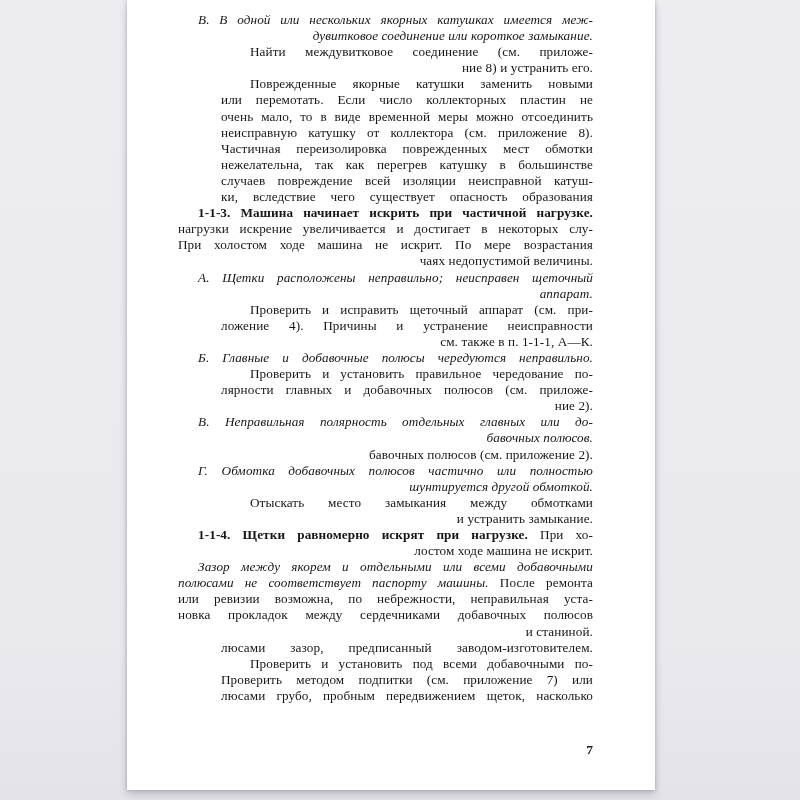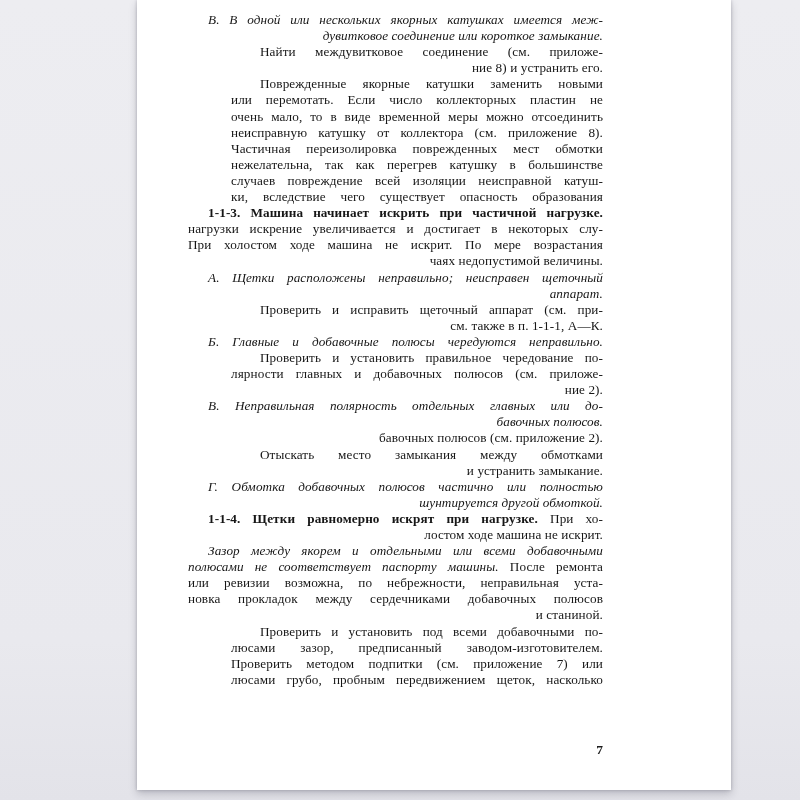--- a/index.html
+++ b/index.html
@@ -2,21 +2,21 @@
 <html><head>
 <meta charset="utf-8">
 <style>
   html, body { margin: 0; padding: 0; }
   body {
     width: 800px; height: 800px; overflow: hidden; position: relative;
     background: linear-gradient(180deg, #ededf1 0%, #e9e9ee 80%, #e3e3e9 100%);
     font-family: "Liberation Serif", "DejaVu Serif", serif;
   }
   .book-page {
-    position: absolute; left: 137px; top: 0; width: 594px; height: 790px;
+    position: absolute; left: 127px; top: 0; width: 528px; height: 790px;
     background: #ffffff;
     box-shadow: 0 0 3px rgba(40,40,60,0.25), 0 4px 8px rgba(40,40,60,0.22);
   }
   .page-text {
     position: absolute; left: 51px; top: 12px; width: 415px;
     font-size: 13.2px; line-height: 16.1px; color: #161616;
     letter-spacing: 0.1px;
   }
   .ln  { text-align: justify; text-align-last: justify; }
   .lnl { text-align: right; }
@@ -64,20 +64,21 @@
       <div class="lnl">чаях недопустимой величины.</div>
     </div>
 
     <div>
       <div class="ln fi it">А. Щетки расположены неправильно; неисправен щеточный</div>
       <div class="lnl it">аппарат.</div>
     </div>
 
     <div>
       <div class="ln rf">Проверить и исправить щеточный аппарат (см. при-</div>
+      <div class="ln rc">ложение 4). Причины и устранение неисправности</div>
       <div class="lnl rc">см. также в п. 1-1-1, А—К.</div>
     </div>
 
     <div>
       <div class="ln fi it">Б. Главные и добавочные полюсы чередуются неправильно.</div>
     </div>
 
     <div>
       <div class="ln rf">Проверить и установить правильное чередование по-</div>
       <div class="ln rc">лярности главных и добавочных полюсов (см. приложе-</div>
@@ -87,45 +88,45 @@
     <div>
       <div class="ln fi it">В. Неправильная полярность отдельных главных или до-</div>
       <div class="lnl it">бавочных полюсов.</div>
     </div>
 
     <div>
       <div class="lnl rc">бавочных полюсов (см. приложение 2).</div>
     </div>
 
     <div>
-      <div class="ln rf">Отыскать место замыкания между обмотками</div>
-      <div class="lnl rc">и устранить замыкание.</div>
+      <div class="ln fi it">Г. Обмотка добавочных полюсов частично или полностью</div>
+      <div class="lnl it">шунтируется другой обмоткой.</div>
     </div>
 
     <div>
-      <div class="ln fi it">Г. Обмотка добавочных полюсов частично или полностью</div>
-      <div class="lnl it">шунтируется другой обмоткой.</div>
+      <div class="ln rf">Отыскать место замыкания между обмотками</div>
+      <div class="lnl rc">и устранить замыкание.</div>
     </div>
 
     <div>
       <div class="ln fi"><span class="b">1-1-4. Щетки равномерно искрят при нагрузке.</span><span> При хо-</span></div>
       <div class="lnl">лостом ходе машина не искрит.</div>
     </div>
 
     <div>
       <div class="ln fi it">Зазор между якорем и отдельными или всеми добавочными</div>
       <div class="ln"><span class="it">полюсами не соответствует паспорту машины.</span><span> После ремонта</span></div>
       <div class="ln">или ревизии возможна, по небрежности, неправильная уста-</div>
       <div class="ln">новка прокладок между сердечниками добавочных полюсов</div>
       <div class="lnl">и станиной.</div>
     </div>
 
     <div>
+      <div class="ln rc">люсами зазор, предписанный заводом-изготовителем.</div>
       <div class="ln rf">Проверить и установить под всеми добавочными по-</div>
-      <div class="ln rc">люсами зазор, предписанный заводом-изготовителем.</div>
       <div class="ln rc">Проверить методом подпитки (см. приложение 7) или</div>
       <div class="ln rc">люсами грубо, пробным передвижением щеток, насколько</div>
     </div>
 
   </div>
 
   <div class="page-number">7</div>
 </div>
 
 </body></html>

